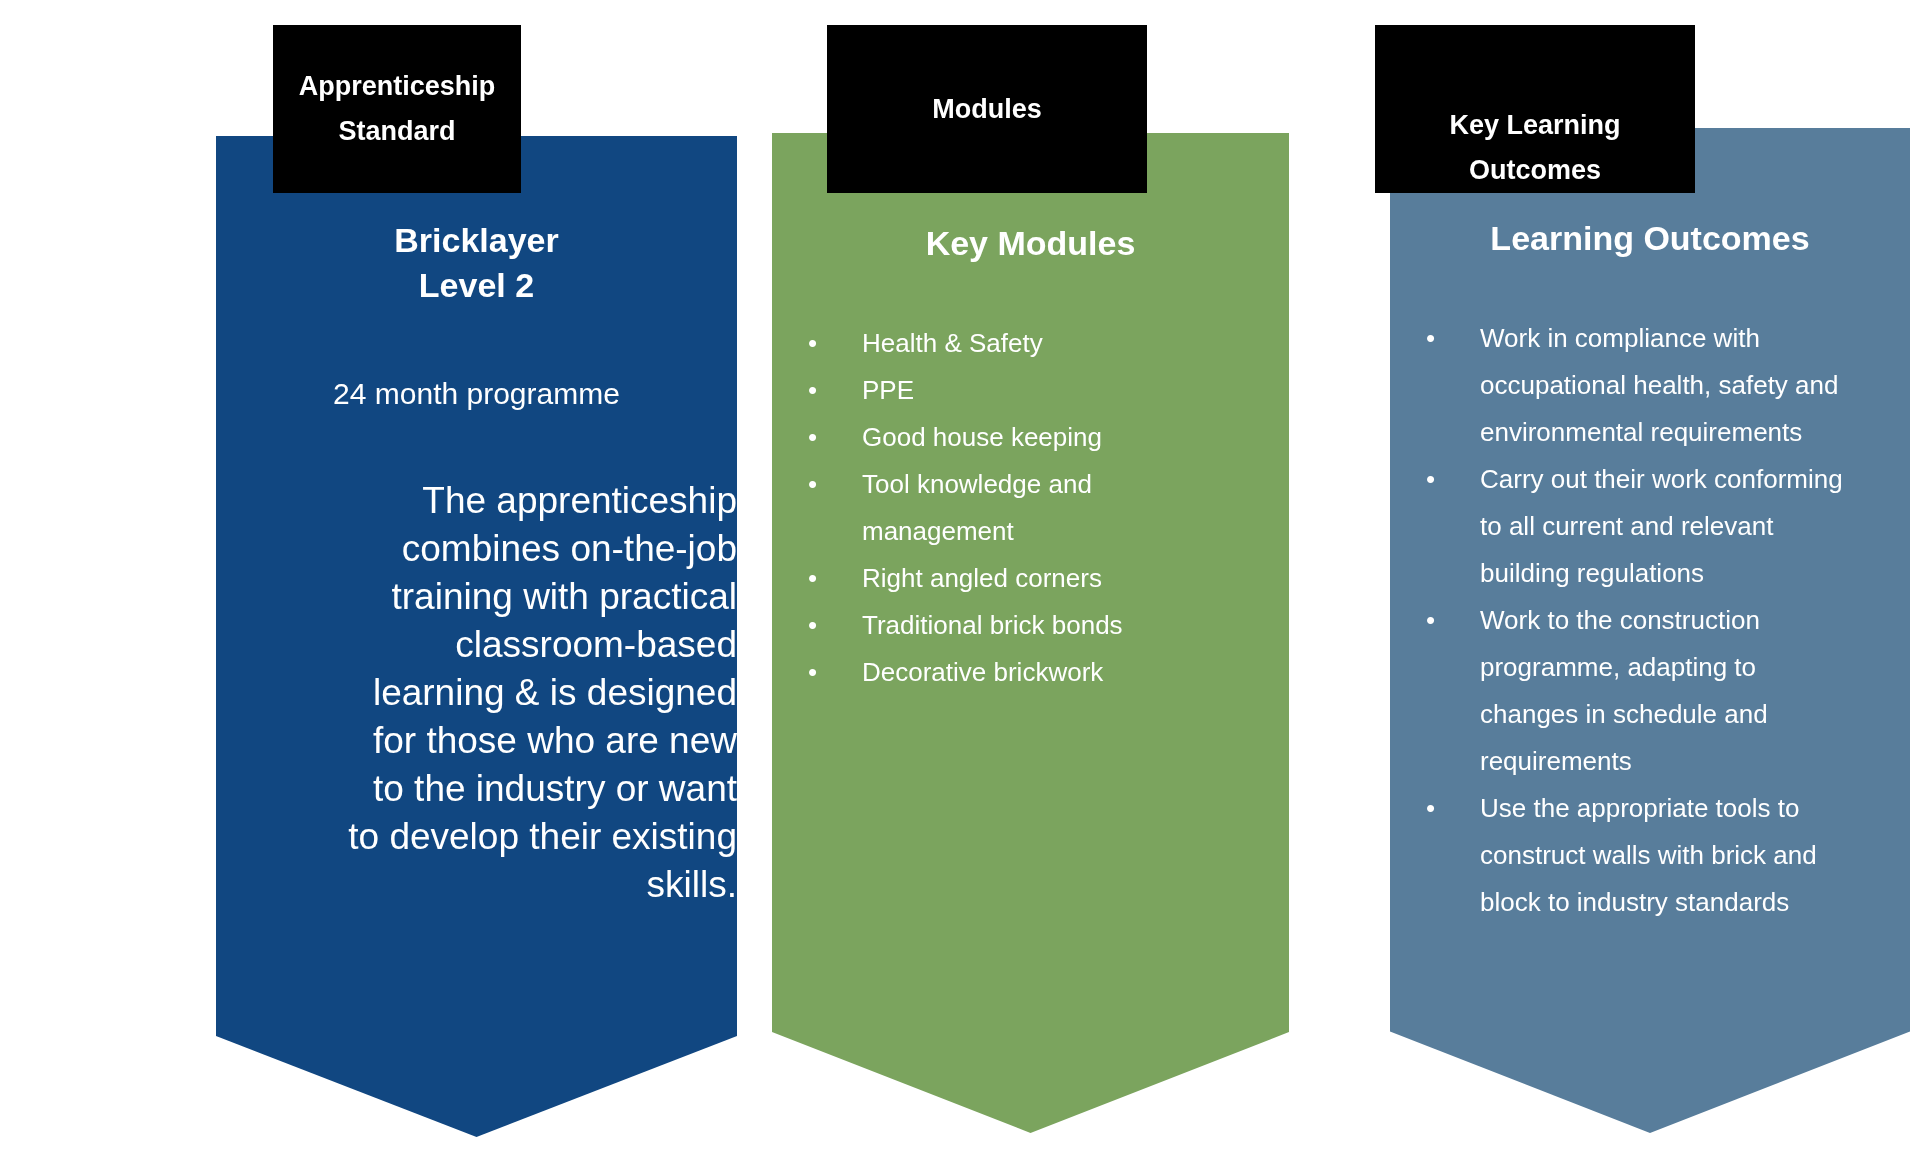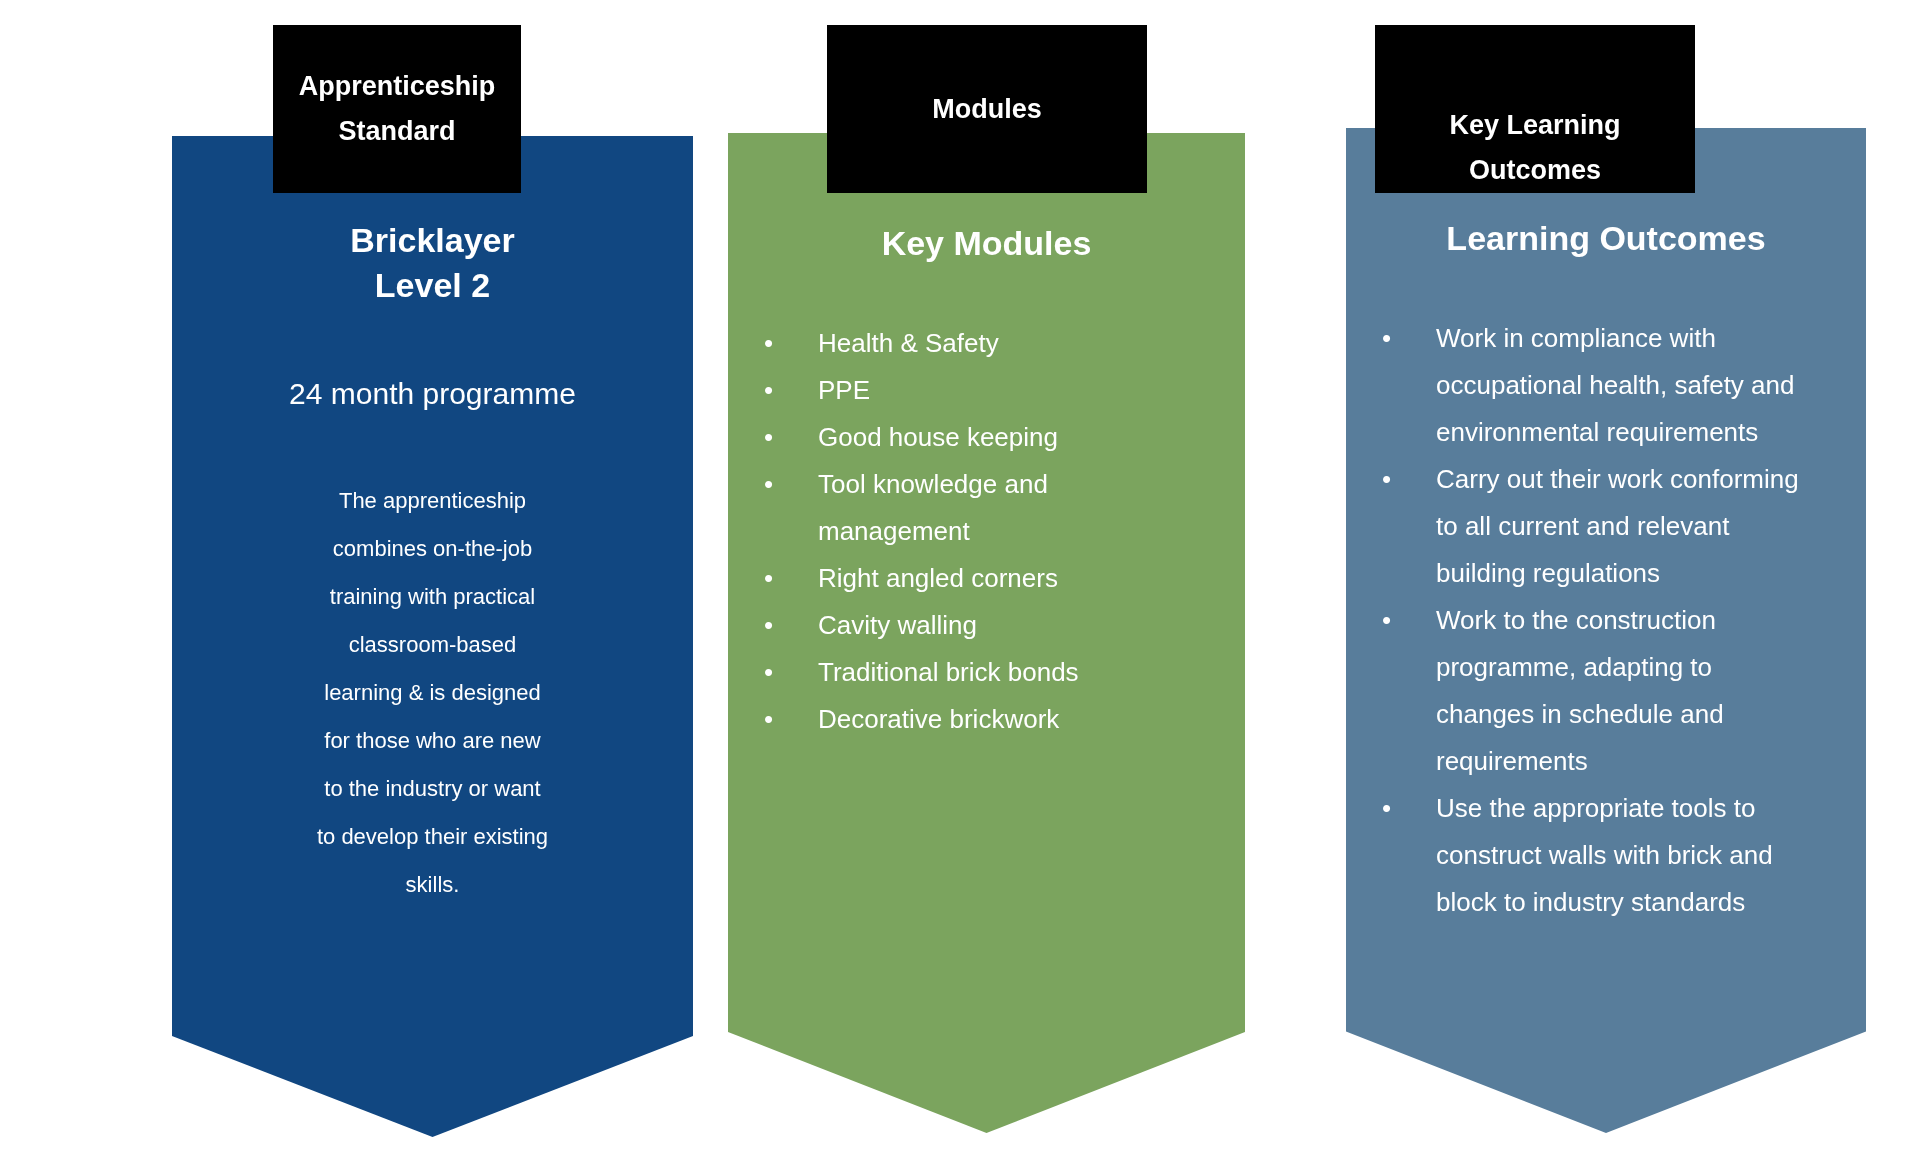--- a/index.html
+++ b/index.html
@@ -33,20 +33,21 @@
   .tab-0 { left: 273px;  width: 248px; }
   .tab-1 { left: 827px;  width: 320px; }
   .tab-2 { left: 1375px; width: 320px; justify-content: flex-end; }
 
   
   .pennant {
     position: absolute;
     z-index: 1;
     clip-path: polygon(0 0, 100% 0, 100% 89.9%, 50% 100%, 0 89.9%);
     box-sizing: border-box;
+    margin-left: 44px;
   }
   .pennant-0 { left: 172px;  top: 136px; width: 521px; height: 1001px; padding-top: 82px; }
   .pennant-1 { left: 728px;  top: 133px; width: 517px; height: 1000px; padding-top: 88px; }
   .pennant-2 { left: 1346px; top: 128px; width: 520px; height: 1005px; padding-top: 88px; }
 
   
   .col-title {
     margin: 0;
     text-align: center;
     font-size: 34px;
@@ -57,22 +58,22 @@
 
   
   .subtitle {
     margin: 65px 0 0 0;
     text-align: center;
     font-size: 30px;
     line-height: 42px;
   }
   .para {
     margin: 62px 0 0 0;
-    text-align: center;
-    font-size: 22px;
+    text-align: right;
+    font-size: 37px;
     line-height: 48px;
   }
   .para-line { display: block; }
 
   
   .bullets {
     list-style: none;
     margin: 54px 0 0 0;
     padding: 0 0 0 36px;
   }
@@ -138,21 +139,20 @@
 
   <section class="pennant pennant-1" style="background-color: rgb(123, 164, 94);">
     <h2 class="col-title">Key Modules</h2>
     <ul class="bullets">
 
     <li class="bullet-item">Health &amp; Safety</li>
         <li class="bullet-item">PPE</li>
         <li class="bullet-item">Good house keeping</li>
         <li class="bullet-item">Tool knowledge and management</li>
         <li class="bullet-item">Right angled corners</li>
-        <li class="bullet-item">Cavity walling</li>
         <li class="bullet-item">Traditional brick bonds</li>
         <li class="bullet-item">Decorative brickwork</li>
       </ul>
   </section>
 
   <section class="pennant pennant-2" style="background-color: rgb(88, 125, 155);">
     <h2 class="col-title">Learning Outcomes</h2>
     <ul class="bullets">
 
     <li class="bullet-item">Work in compliance with occupational health, safety and environmental requirements</li>

